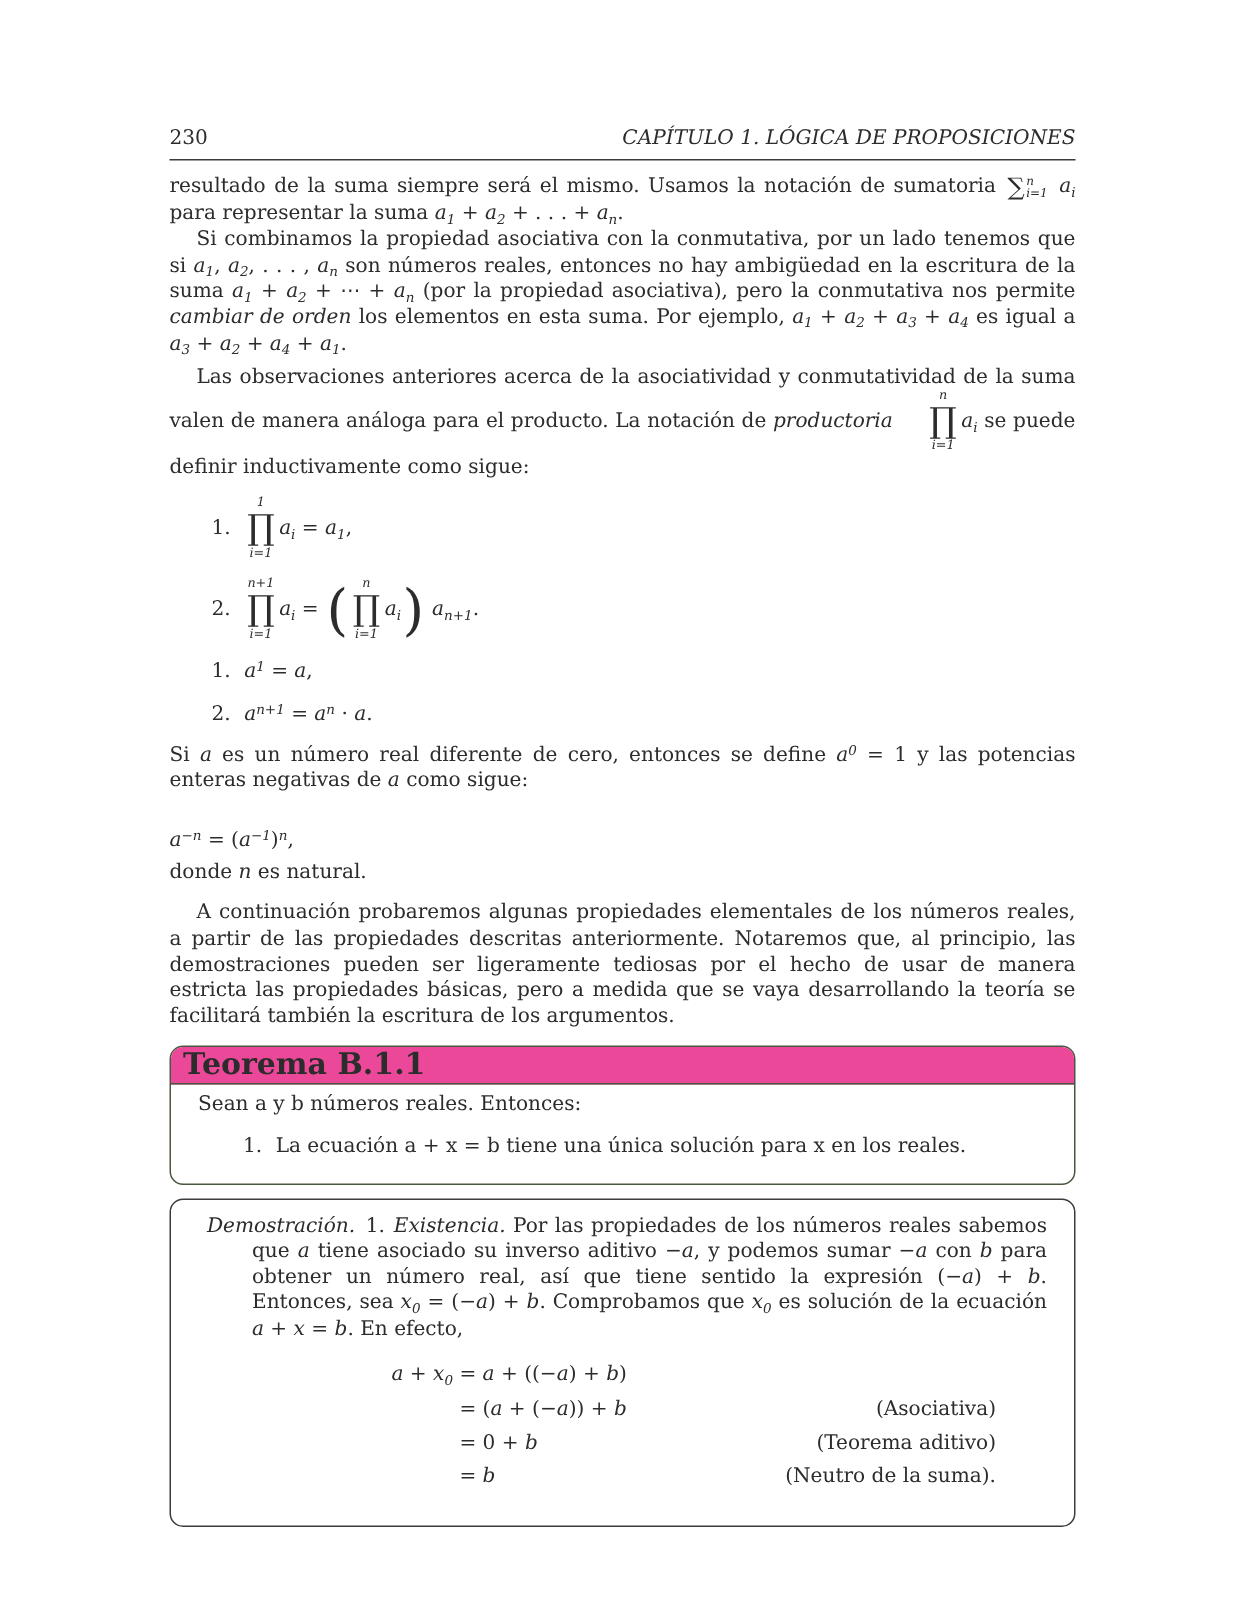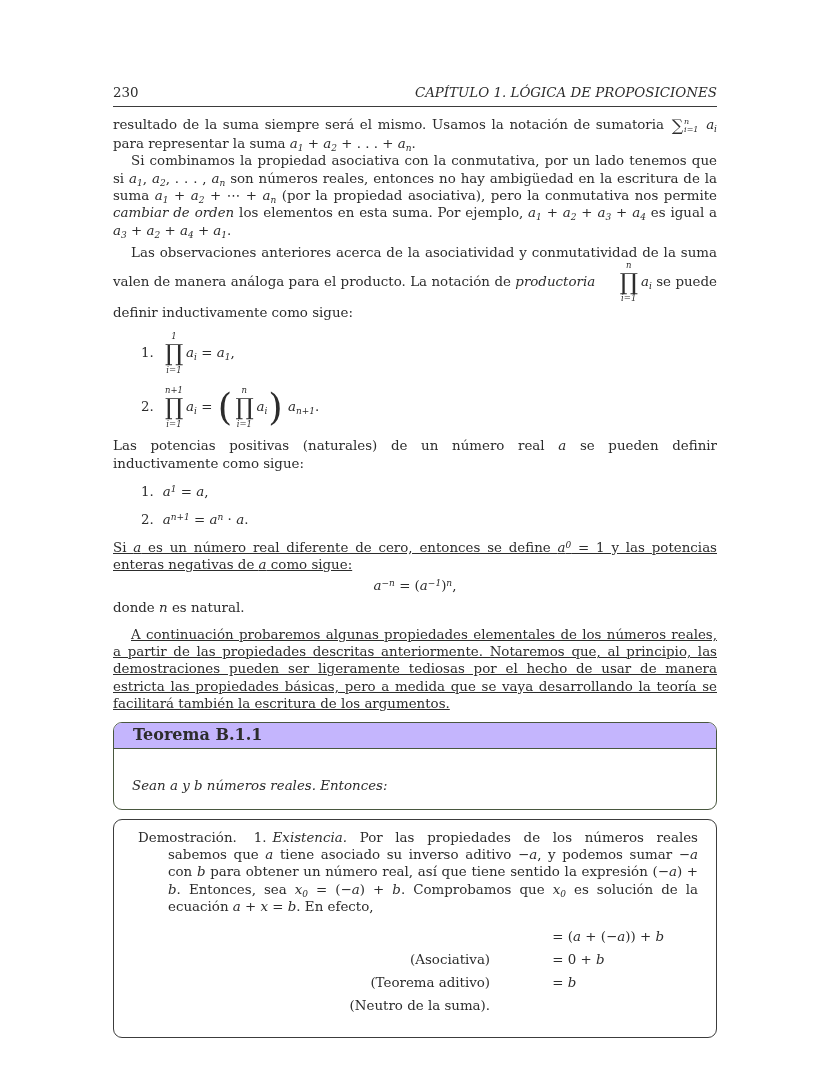--- a/index.html
+++ b/index.html
@@ -7,55 +7,55 @@
         font-family:"DejaVu Serif","Liberation Serif",serif;color:#2c2c2c;}
   .content{position:absolute;left:113px;top:84px;width:604px;font-size:13.4px;line-height:17.3px;}
 
   
   .pagehead{display:flex;justify-content:space-between;align-items:baseline;}
   .chap{font-style:italic;margin-left:20px;}
   .rule{border-top:1.2px solid #3b3b3b;margin-top:5px;}
 
   
   .para{margin:0;text-align:justify;}
-  .mt9{margin-top:9px;} .mt5{margin-top:5px;} .mt8{margin-top:8px;} .mt10{margin-top:10px;text-decoration:underline;}
+  .mt9{margin-top:9px;} .mt5{margin-top:5px;} .mt8{margin-top:8px;} .mt10{margin-top:10px;}
   .ind{text-indent:18px;}
 
   
   .mv{font-style:italic;}
   em{font-style:italic;}
   sub.ms,sup.ms{font-size:9px;font-style:italic;line-height:0;}
   sup.ms{vertical-align:4px;} sub.ms{vertical-align:-3px;}
   .sumop{display:inline-flex;align-items:center;vertical-align:-2px;margin:0 2px;}
   .sumop .sym{font-size:16px;line-height:1;font-style:normal;}
   .sumop .lims{display:inline-flex;flex-direction:column;font-size:8px;font-style:italic;line-height:1.1;margin-left:1px;}
   .bigop{display:inline-flex;flex-direction:column;align-items:center;vertical-align:middle;
          margin:0 3px 0 2px;line-height:1;text-align:center;}
   .bigop .bt,.bigop .bb{font-size:8.5px;font-style:italic;line-height:1.15;}
   .bigop .bs{font-size:23px;line-height:1.02;}
   .paren{font-size:37px;line-height:0;vertical-align:middle;font-weight:300;margin:0 1px;}
 
   
   .dlist{margin-left:28px;}
   .ditem{margin-top:11px;}
   .dlabel{margin-right:9px;}
-  .ceq{text-align:center;margin:4px 0 4px;}
+  .ceq{margin:22px 0 4px;}
 
   
   .thmbox{margin-top:10px;border:1.5px solid #49573f;border-radius:9px;overflow:hidden;background:#fff;}
-  .thmhead{background:#c4b5fd;border-bottom:1.3px solid #49573f;padding:3px 19px 4px;font-weight:bold;font-size:16px;}
-  .thmbody{padding:24px 18px 15px;font-style:italic;}
+  .thmhead{background:#ec4899;border-bottom:1.3px solid #49573f;padding:3px 8px 4px;font-weight:bold;font-size:20px;}
+  .thmbody{padding:1px 18px 15px;}
   .thmintro{margin:4px 0 0;}
   .thmitem{margin:11px 0 0 30px;}
   .tlabel{margin-right:9px;}
 
   
   .proofbox{margin-top:9px;border:1.3px solid #3c3c3c;border-radius:9px;padding:9px 18px 11px;background:#fff;}
   .proofitem{padding-left:36px;text-indent:-30px;text-align:justify;}
-  .plabel{margin-right:17px;}
+  .plabel{font-style:italic;margin-right:7px;}
   .pno{margin-right:6px;}
   .align{display:grid;grid-template-columns:1fr auto;row-gap:5.5px;margin:13px 34px 12px 112px;}
   .lhs{display:inline-block;min-width:58px;text-align:right;}
   .note{text-align:right;}
 </style>
 </head>
 <body>
 
 <div class="page">
   <div class="content">
@@ -94,21 +94,20 @@
               <span class="bs">∏</span>
               <span class="bb">i=1</span>
             </span><span class="mv">a</span><sub class="ms">i</sub> = <span class="paren">(</span><span class="bigop">
               <span class="bt">n</span>
               <span class="bs">∏</span>
               <span class="bb">i=1</span>
             </span><span class="mv">a</span><sub class="ms">i</sub><span class="paren">)</span> <span class="mv">a</span><sub class="ms">n+1</sub>.</span>
       </div>
     </div>
 
-    <p class="para mt8">Las potencias positivas (naturales) de un número real <span class="mv">a</span> se pueden definir inductivamente como sigue:</p>
 
     <div class="dlist">
       <div class="ditem">
         <span class="dlabel">1.</span><span class="dbody"><span class="mv">a</span><sup class="ms">1</sup> = <span class="mv">a</span>,</span>
       </div>
       <div class="ditem">
         <span class="dlabel">2.</span><span class="dbody"><span class="mv">a</span><sup class="ms">n+1</sup> = <span class="mv">a</span><sup class="ms">n</sup> · <span class="mv">a</span>.</span>
       </div>
     </div>
 
@@ -116,29 +115,33 @@
     <div class="ceq"><span class="mv">a</span><sup class="ms">−n</sup> = (<span class="mv">a</span><sup class="ms">−1</sup>)<sup class="ms">n</sup>,</div>
     <p class="para">donde <span class="mv">n</span> es natural.</p>
     <p class="para ind mt10">A continuación probaremos algunas propiedades elementales de los números reales, a partir de las propiedades descritas anteriormente. Notaremos que, al principio, las demostraciones pueden ser ligeramente tediosas por el hecho de usar de manera estricta las propiedades básicas, pero a medida que se vaya desarrollando la teoría se facilitará también la escritura de los argumentos.</p>
 
     <div class="thmbox">
       <div class="thmhead">
         <span>Teorema B.1.1</span>
       </div>
       <div class="thmbody">
         <p class="thmintro">Sean a y b números reales. Entonces:</p>
+        <div class="thmitem">
+          <span class="tlabel">1.</span><span>La ecuación a + x = b tiene una única solución para x en los reales.</span>
+        </div>
       </div>
     </div>
 
     <div class="proofbox">
       <div class="proofitem">
         <span class="plabel">Demostración.</span><span class="pno">1.</span><span><em>Existencia.</em> Por las propiedades de los números reales sabemos que <span class="mv">a</span> tiene asociado su inverso aditivo <span class="mv">−a</span>, y podemos sumar <span class="mv">−a</span> con <span class="mv">b</span> para obtener un número real, así que tiene sentido la expresión (<span class="mv">−a</span>) + <span class="mv">b</span>. Entonces, sea <span class="mv">x</span><sub class="ms">0</sub> = (<span class="mv">−a</span>) + <span class="mv">b</span>. Comprobamos que <span class="mv">x</span><sub class="ms">0</sub> es solución de la ecuación <span class="mv">a</span> + <span class="mv">x</span> = <span class="mv">b</span>. En efecto,</span>
       </div>
 
       <div class="align">
+        <span class="eqcell"><span class="lhs"><span class="mv">a</span> + <span class="mv">x</span><sub class="ms">0</sub></span><span> = <span class="mv">a</span> + ((<span class="mv">−a</span>) + <span class="mv">b</span>)</span></span>
           <span class="note"></span>
         <span class="eqcell"><span class="lhs"></span><span> = (<span class="mv">a</span> + (<span class="mv">−a</span>)) + <span class="mv">b</span></span></span>
           <span class="note">(Asociativa)</span>
         <span class="eqcell"><span class="lhs"></span><span> = 0 + <span class="mv">b</span></span></span>
           <span class="note">(Teorema aditivo)</span>
         <span class="eqcell"><span class="lhs"></span><span> = <span class="mv">b</span></span></span>
           <span class="note">(Neutro de la suma).</span>
       </div>
 
     </div>

